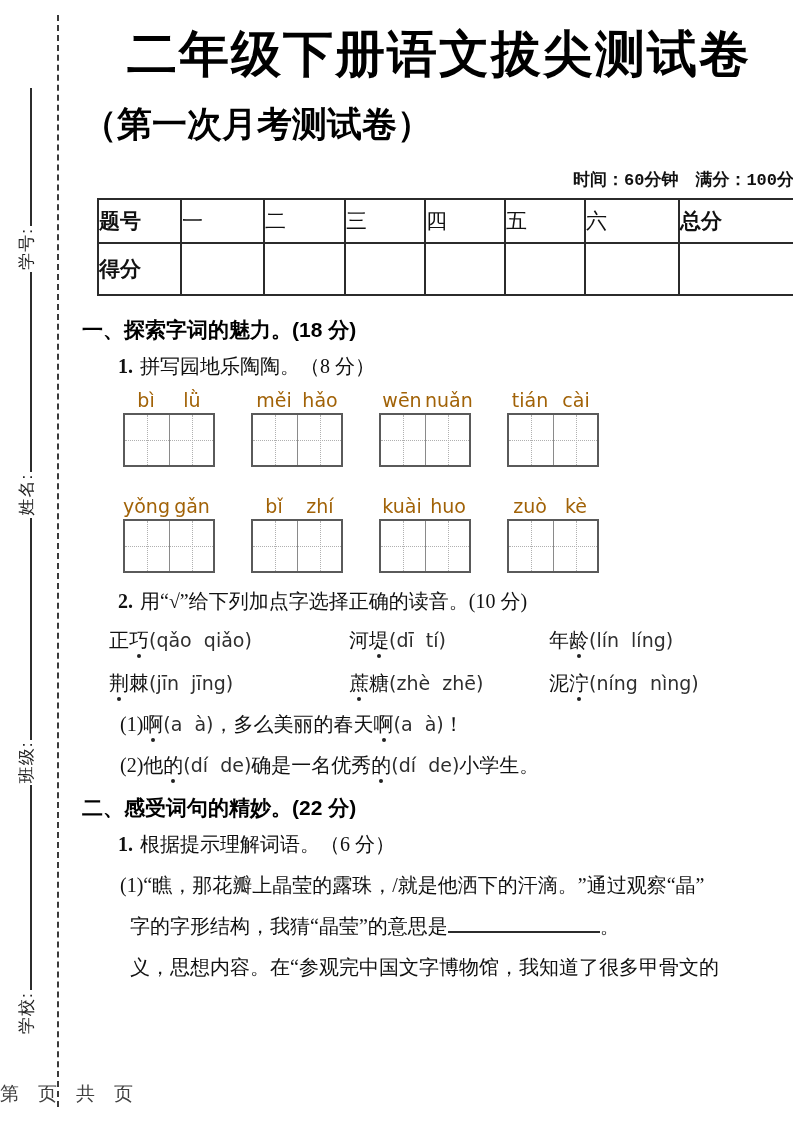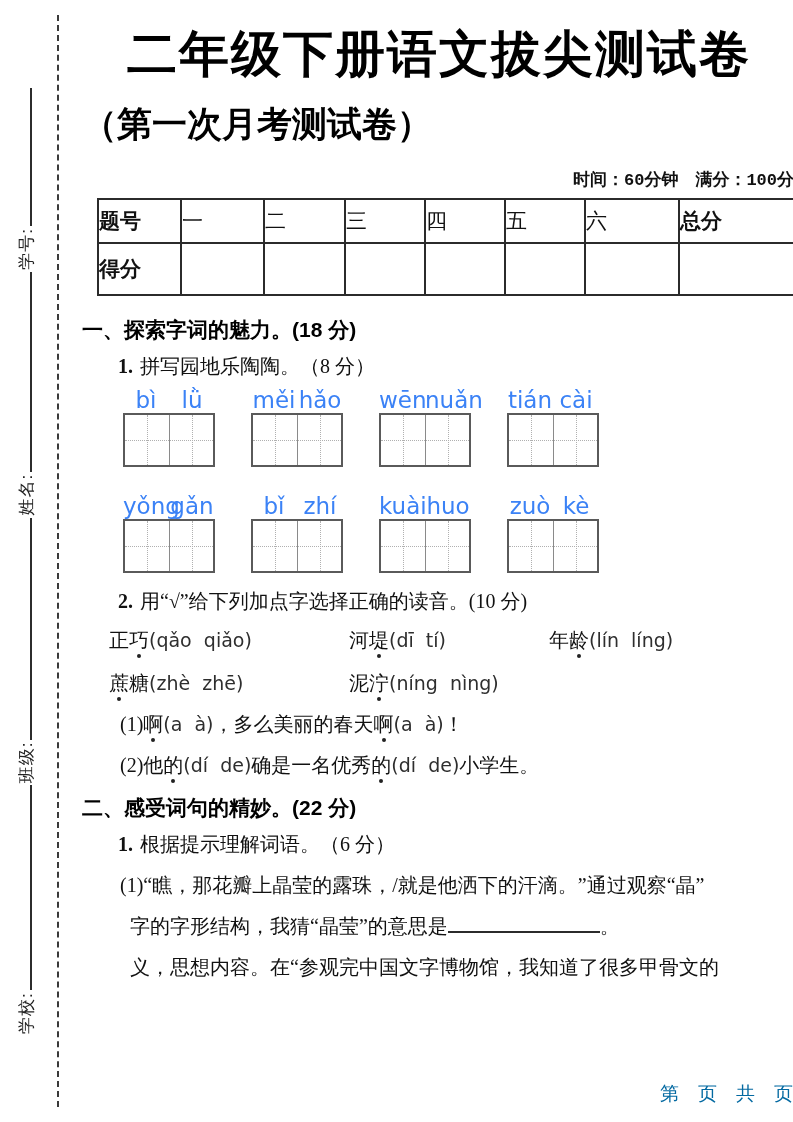--- a/index.html
+++ b/index.html
@@ -52,21 +52,21 @@
   .sec-heading {
     margin-top:20px; font-family:"Liberation Sans", sans-serif;
     font-weight:700; font-size:21px; line-height:27px; color:#000;
   }
   .q-line { margin-left:36px; margin-top:9px; font-size:20px; line-height:28px; }
   .q-num  { font-weight:700; margin-right:7px; }
   
   .pin-row { display:flex; gap:36px; margin-left:41px; }
   .pin-row.labels { margin-top:9px; }
   .pin-row.row2-labels { margin-top:28px; }
-  .pin-label { width:92px; display:flex; font-family:"DejaVu Sans", sans-serif; font-size:23px; line-height:22px; color:#3b82f6; }
+  .pin-label { width:92px; display:flex; font-family:"DejaVu Sans", sans-serif; font-size:19px; line-height:22px; color:#a16207; }
   .pin-label span { width:50%; text-align:center; }
   .pin-box { width:92px; height:54px; border:2px solid #5a5a5a; display:flex; margin-top:2px; }
   .pin-cell { position:relative; width:50%; height:100%; }
   .pin-cell + .pin-cell { border-left:1px solid #8a8a8a; }
   .pin-cell::before { content:""; position:absolute; left:0; right:0; top:50%; border-top:1px dotted #b0b0b0; }
   .pin-cell::after  { content:""; position:absolute; top:0; bottom:0; left:50%; border-left:1px dotted #b0b0b0; }
   
   .words { margin-left:27px; margin-top:10px; }
   .word-row { display:flex; }
   .word-row + .word-row { margin-top:13px; }
@@ -78,22 +78,22 @@
   .dotchar::after {
     content:""; position:absolute; left:50%; transform:translateX(-50%);
     bottom:-7px; width:4px; height:4px; border-radius:50%; background:#222;
   }
   .sentence { margin-left:38px; margin-top:11px; font-size:20px; line-height:30px; }
   .para-line { font-size:20px; line-height:33px; margin-top:8px; }
   .para-line.first { margin-left:38px; margin-top:11px; }
   .para-line.cont  { margin-left:48px; }
   .blank { display:inline-block; width:152px; border-bottom:2px solid #2b2b2b; height:20px; vertical-align:baseline; }
   .footer {
-    position:absolute; left:0; top:1081px; width:793px; text-align:right;
-    font-size:19px; color:#0369a1;
+    position:absolute; left:0; top:1081px; width:793px; text-align:left;
+    font-size:19px; color:#404040;
   }
 </style>
 </head>
 <body>
 
 <div class="dashed-line"></div>
 <div class="sidebar"><span class="sb-label">学校:</span><span class="sb-line" style="width: 205px;"></span><span class="sb-label">班级:</span><span class="sb-line" style="width: 222px;"></span><span class="sb-label">姓名:</span><span class="sb-line" style="width: 200px;"></span><span class="sb-label">学号:</span><span class="sb-line" style="width: 138px;"></span></div>
 
 <div class="content">
   <div class="title">二年级下册语文拔尖测试卷</div>
@@ -218,20 +218,21 @@
     <span class="q-num">2.</span><span>用“√”给下列加点字选择正确的读音。(10 分)</span>
   </div>
 
   <div class="words">
       <div class="word-row">
         <span class="word-item"><span>正</span><span class="dotchar">巧</span><span class="pin">(qǎo&nbsp;&nbsp;qiǎo)</span></span>
         <span class="word-item"><span>河</span><span class="dotchar">堤</span><span class="pin">(dī&nbsp;&nbsp;tí)</span></span>
         <span class="word-item"><span>年</span><span class="dotchar">龄</span><span class="pin">(lín&nbsp;&nbsp;líng)</span></span>
       </div>
       <div class="word-row">
+        <span class="word-item"><span class="dotchar">荆</span><span>棘</span><span class="pin">(jīn&nbsp;&nbsp;jīng)</span></span>
         <span class="word-item"><span class="dotchar">蔗</span><span>糖</span><span class="pin">(zhè&nbsp;&nbsp;zhē)</span></span>
         <span class="word-item"><span>泥</span><span class="dotchar">泞</span><span class="pin">(níng&nbsp;&nbsp;nìng)</span></span>
       </div>
     </div>
 
   <div class="sentence"><span>(1)</span><span class="dotchar">啊</span><span class="pin">(a&nbsp;&nbsp;à)</span><span>，多么美丽的春天</span><span class="dotchar">啊</span><span class="pin">(a&nbsp;&nbsp;à)</span><span>！</span></div>
   <div class="sentence"><span>(2)他</span><span class="dotchar">的</span><span class="pin">(dí&nbsp;&nbsp;de)</span><span>确是一名优秀</span><span class="dotchar">的</span><span class="pin">(dí&nbsp;&nbsp;de)</span><span>小学生。</span></div>
 
   <div class="sec-heading" style="margin-top:14px">二、感受词句的精妙。(22 分)</div>
 

